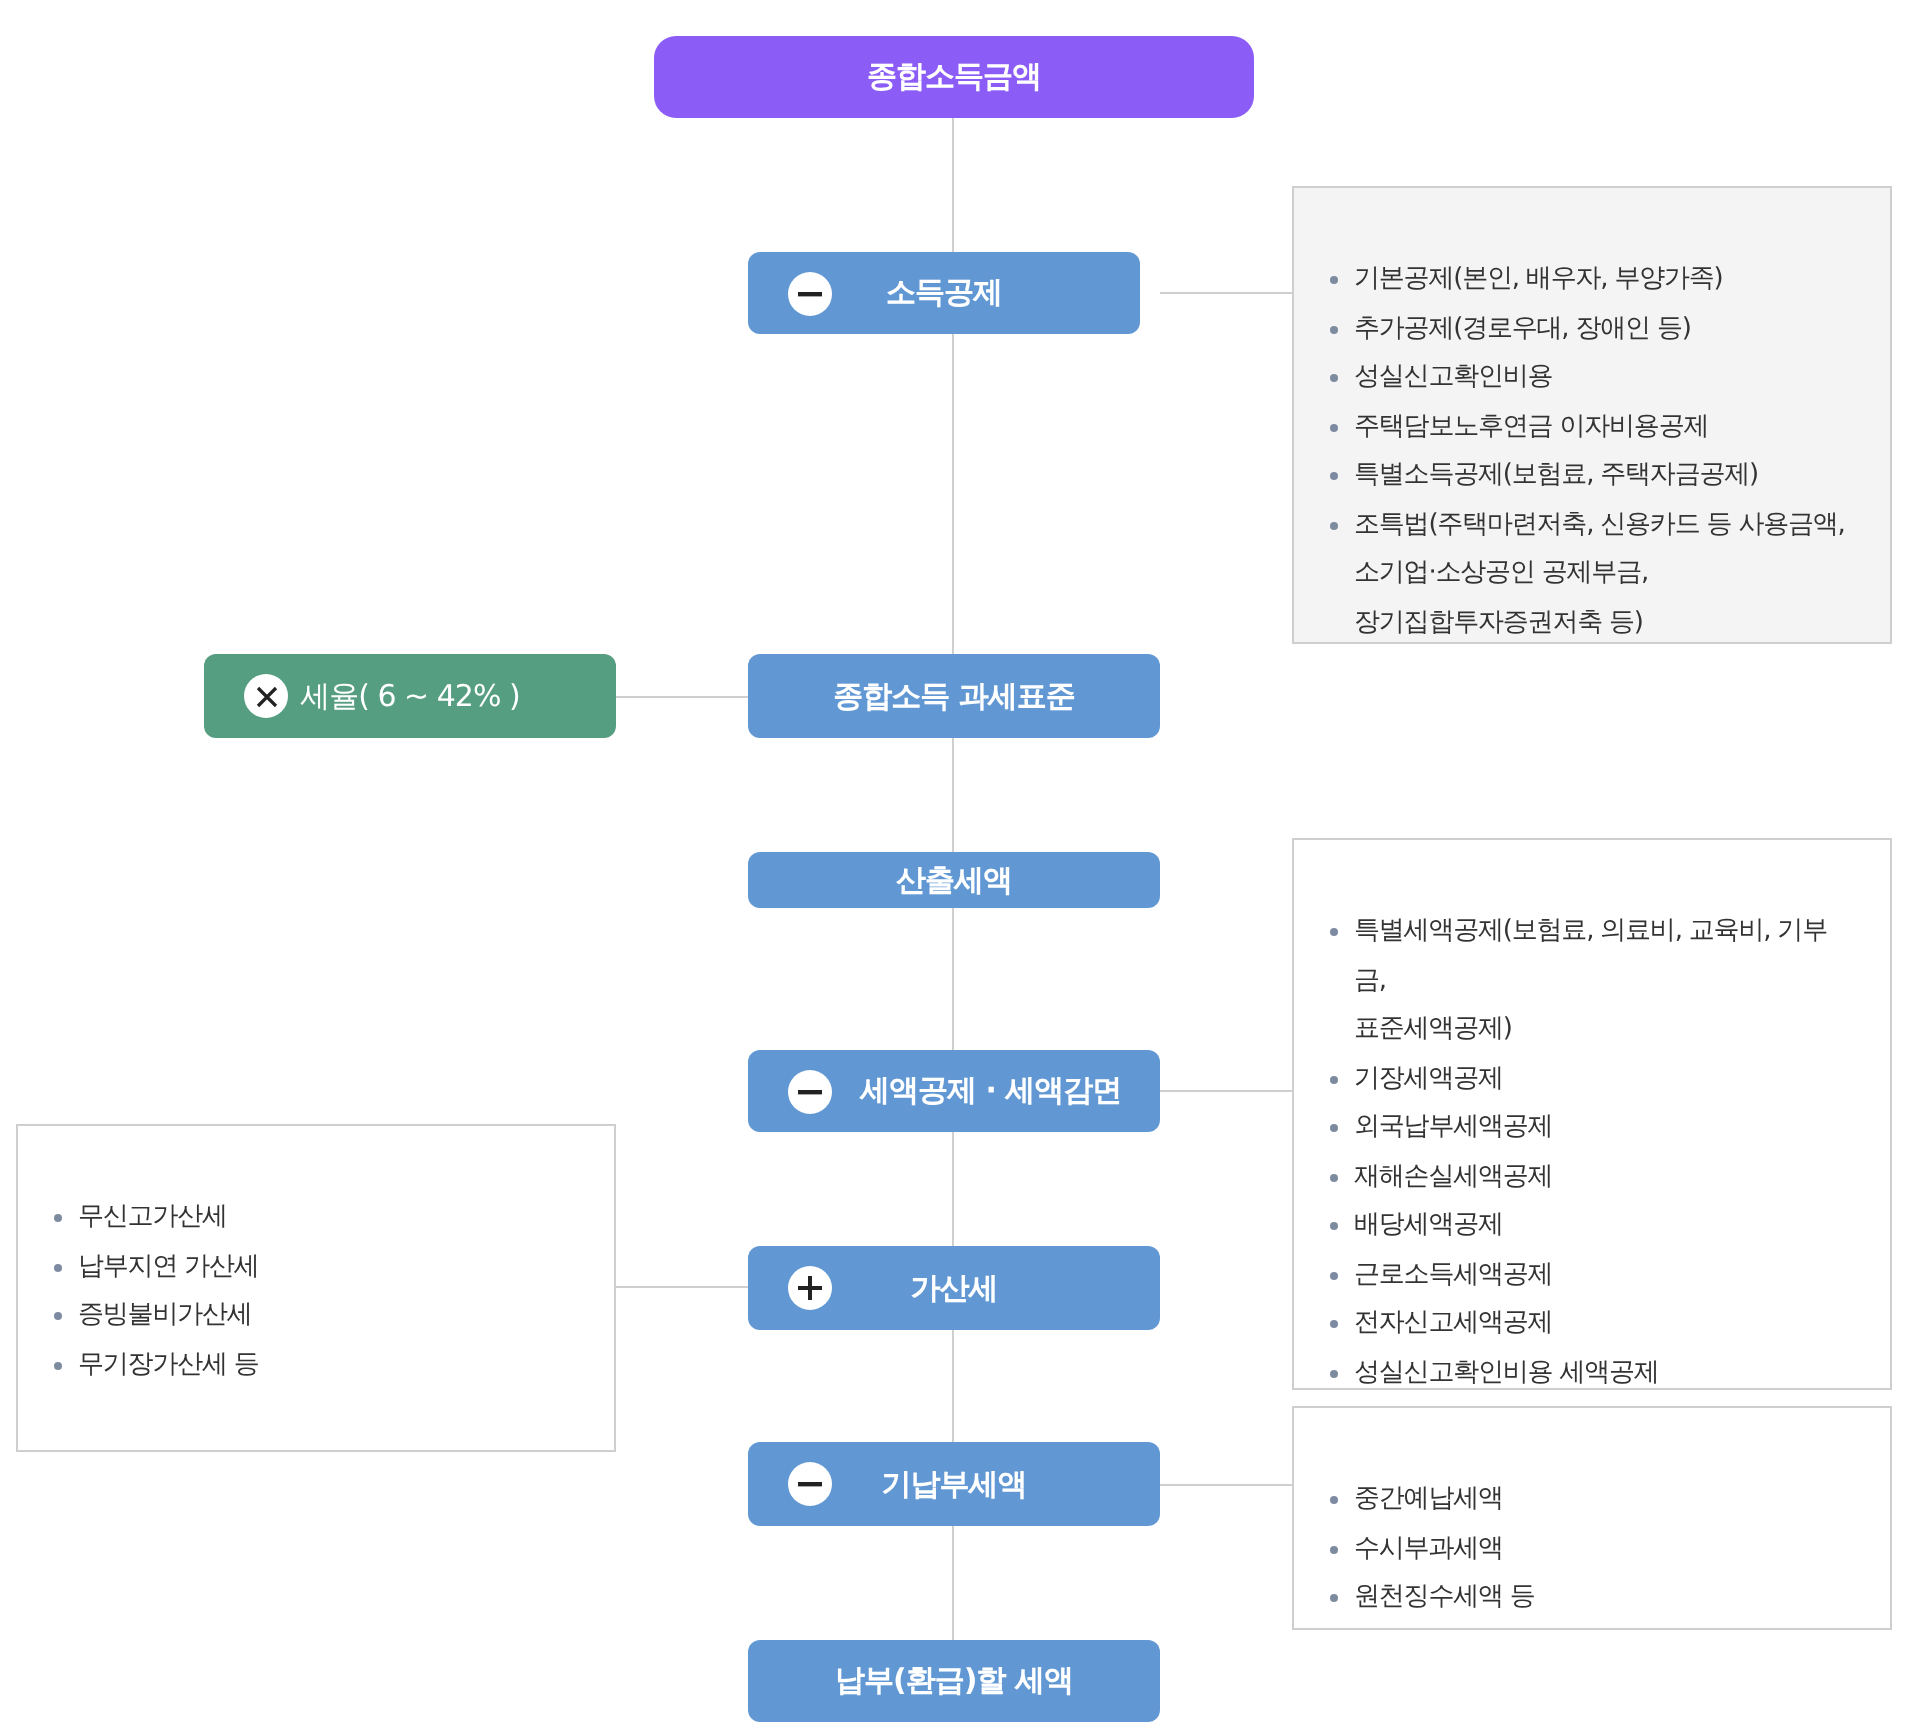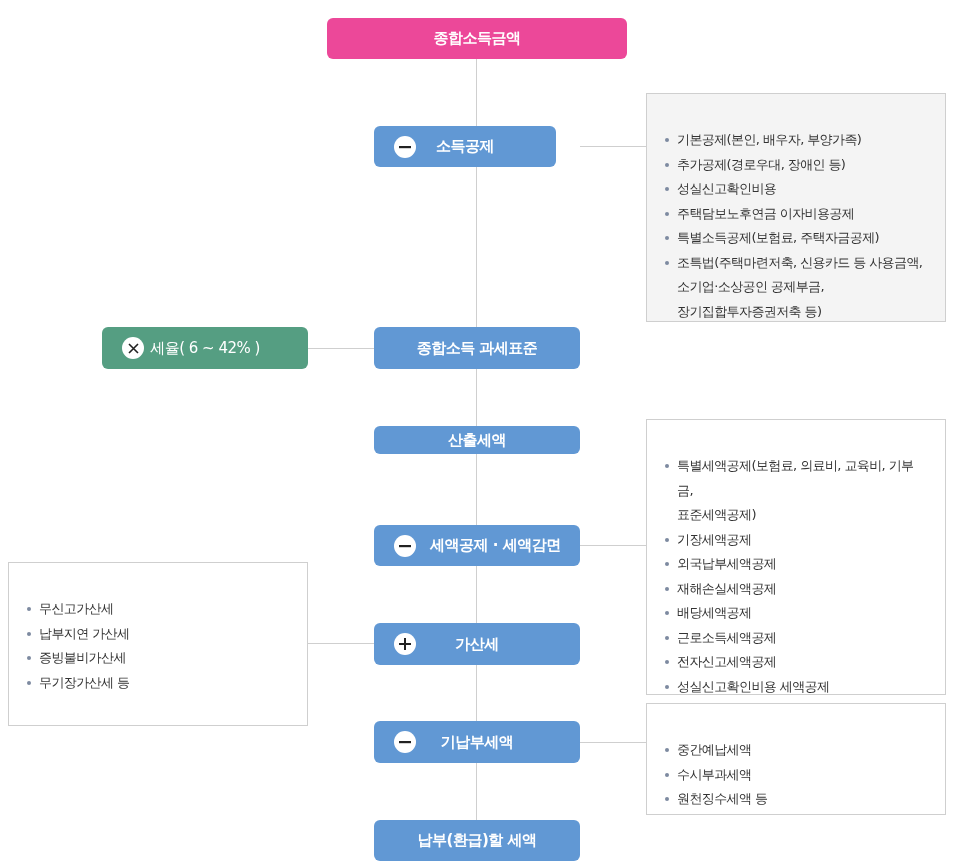--- a/index.html
+++ b/index.html
@@ -2,21 +2,21 @@
 <html><head>
 <meta charset="utf-8">
 <style>
   html, body { margin: 0; padding: 0; background: #ffffff; }
   body { width: 954px; height: 867px; position: relative; overflow: hidden;
          font-family: "DejaVu Sans", "Liberation Sans", sans-serif; }
   .line { position: absolute; background: #cfcfcf; }
   .node { position: absolute; box-sizing: border-box; border-radius: 6px;
           color: #ffffff; font-size: 15px; font-weight: bold;
           display: flex; align-items: center; justify-content: center; letter-spacing: -0.5px; }
-  .node.dark { background: #ec4899; }
+  .node.dark { background: #8b5cf6; border-radius: 11px; }
   .node.blue { background: #6198d4; }
   .node.green { background: #559e82; }
   .node .sym { position: absolute; left: 20px; top: 50%; margin-top: -11px;
                width: 22px; height: 22px; border-radius: 50%; background: #ffffff;
                display: flex; align-items: center; justify-content: center; }
   .node .sym svg { display: block; }
   .info { position: absolute; box-sizing: border-box; border: 1px solid #cfcfcf;
           background: #ffffff; padding: 34px 16px 14px 16px; }
   .info.gray { background: #f4f4f4; }
   .info ul { list-style: none; margin: 0; padding: 0; }
@@ -32,21 +32,21 @@
 <div class="line" style="left:580px; top:146px; width:66px; height:1px;"></div>
 <div class="line" style="left:308px; top:348px; width:66px; height:1px;"></div>
 <div class="line" style="left:580px; top:545px; width:66px; height:1px;"></div>
 <div class="line" style="left:307px; top:643px; width:67px; height:1px;"></div>
 <div class="line" style="left:580px; top:742px; width:66px; height:1px;"></div>
 
 <div class="node dark" style="left:327px; top:18px; width:300px; height:41px;">
   <span>종합소득금액</span>
 </div>
 
-<div class="node blue" style="left:374px; top:126px; width:182px; height:41px;">
+<div class="node blue" style="left:374px; top:126px; width:196px; height:41px;">
   <span class="sym">
     <svg width="12" height="12" viewBox="0 0 12 12">
         <rect x="0" y="5" width="12" height="2.2" fill="#222"></rect>
       </svg>
   </span>
   <span>소득공제</span>
 </div>
 <div class="info gray" style="left:646px; top:93px; width:300px; height:229px;">
   <ul>
     <li>기본공제(본인, 배우자, 부양가족)</li>

